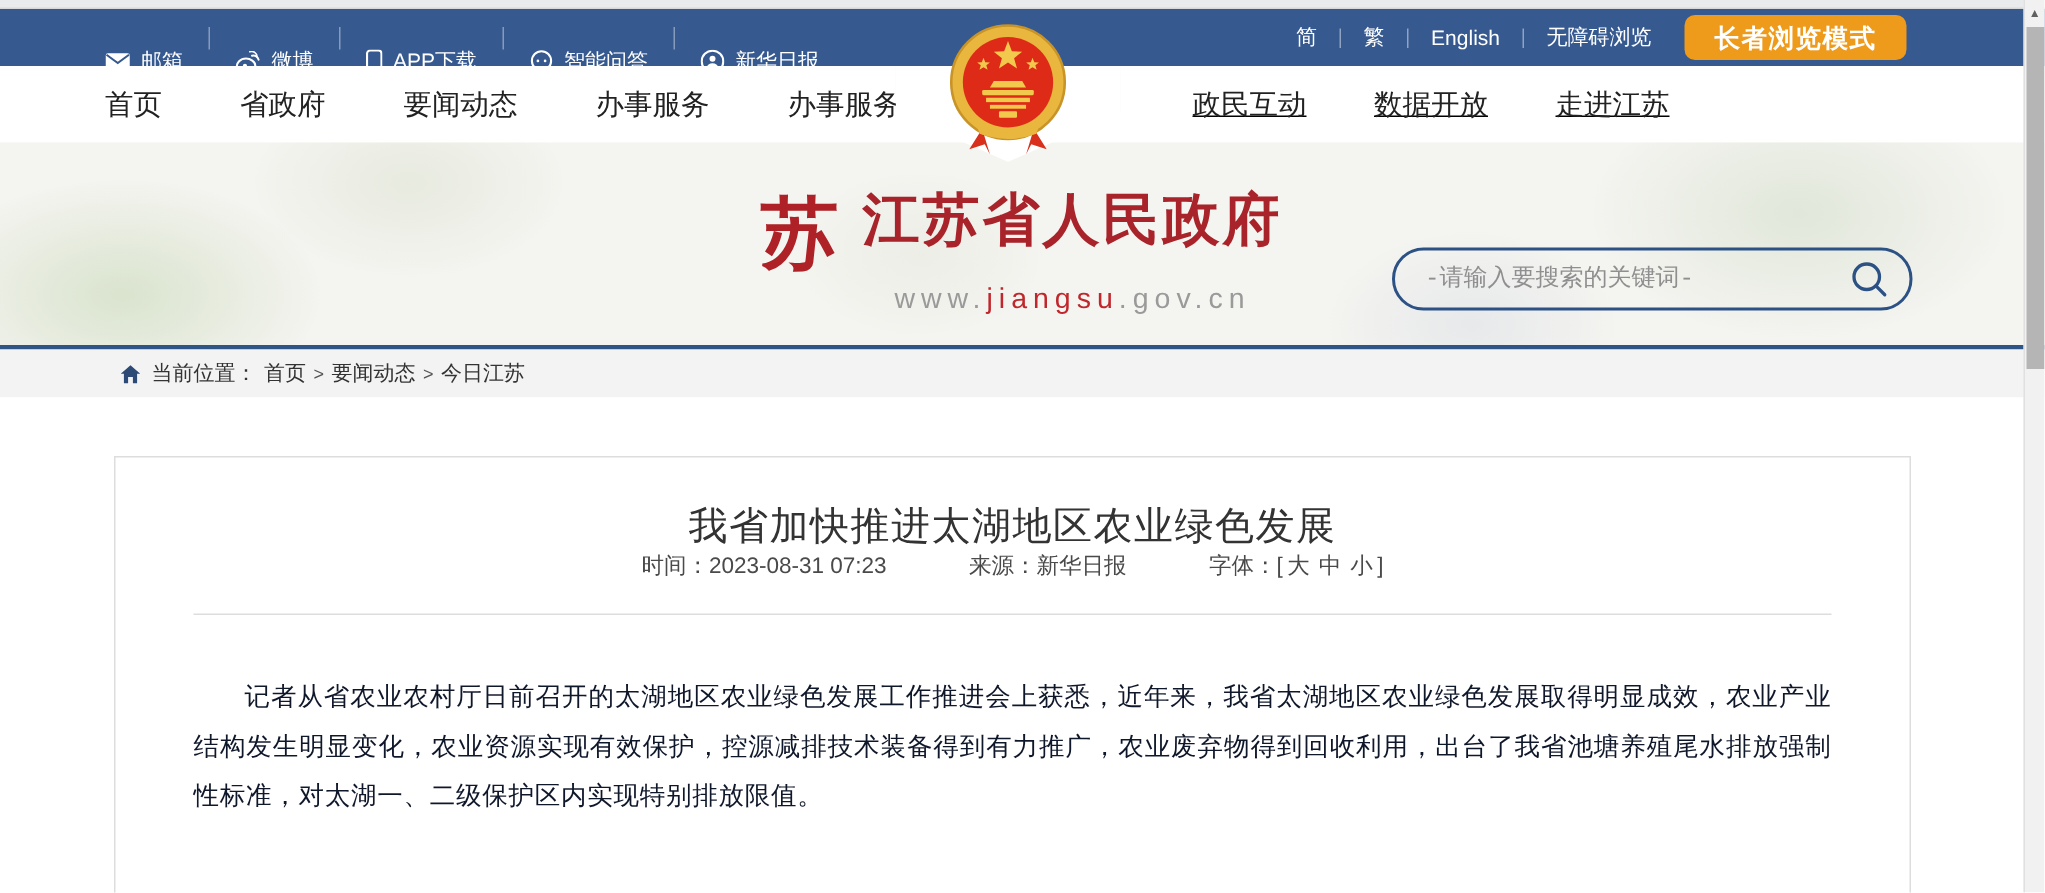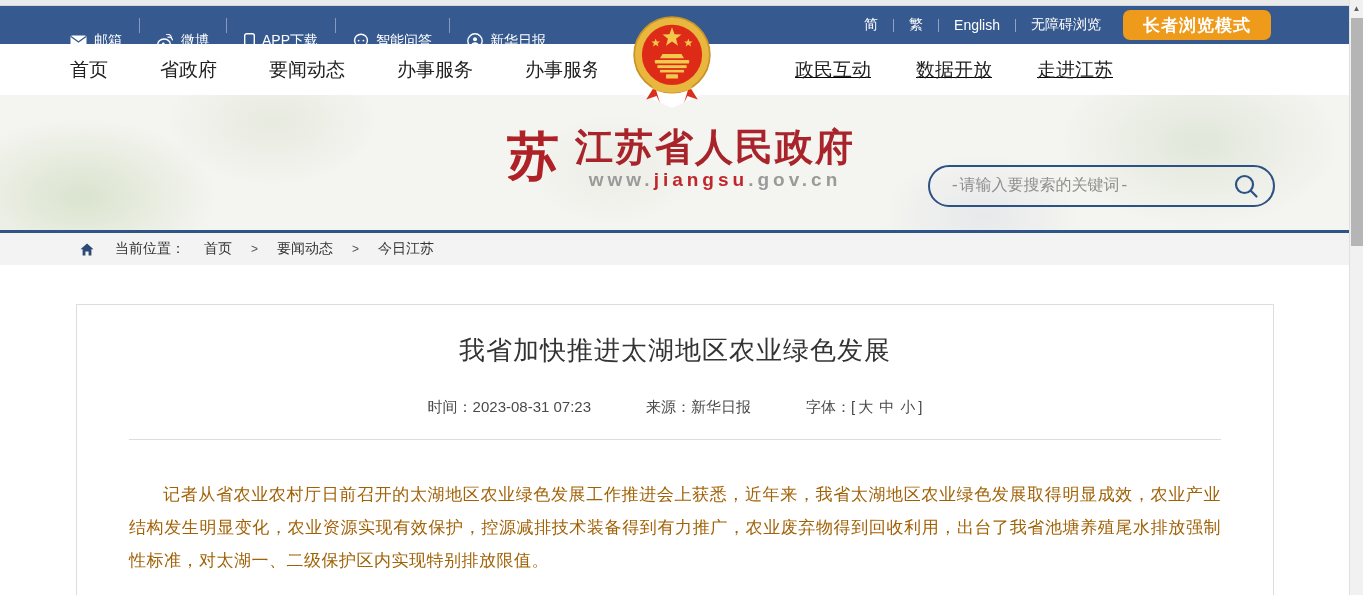--- a/index.html
+++ b/index.html
@@ -39,42 +39,42 @@
     background:
       radial-gradient(ellipse 190px 110px at 6% 75%, rgba(196,214,178,.55), transparent 70%),
       radial-gradient(ellipse 150px 90px at 20% 20%, rgba(223,228,212,.6), transparent 70%),
       radial-gradient(ellipse 200px 120px at 88% 35%, rgba(206,218,196,.5), transparent 70%),
       radial-gradient(ellipse 140px 90px at 72% 90%, rgba(214,219,228,.45), transparent 70%),
       radial-gradient(ellipse 120px 80px at 45% 55%, rgba(229,231,220,.5), transparent 70%),
       #f4f4f0; }
   .brand { position:absolute; left:505px; top:30px; display:flex; align-items:flex-start; gap:14px; text-decoration:none; }
   .seal { width:56px; height:64px; color:#ae2127; font-size:52px; font-weight:bold; line-height:62px; text-align:center; }
   .site-name { font-size:38px; font-weight:bold; color:#a8242a; letter-spacing:2px; line-height:44px; }
-  .site-url { margin-top:0; font-size:19px; font-weight:bold; letter-spacing:4px; }
+  .site-url { margin-top:20px; font-size:19px; font-weight:normal; letter-spacing:4px; }
   .u-gray { color:#9a9a9a; } .u-red { color:#c0272d; }
   .search { position:absolute; left:928px; top:70px; width:347px; height:42px; border:2px solid #2c5184; border-radius:21px; display:flex; align-items:center; background:transparent; }
   .search input { flex:1; border:none; outline:none; background:transparent; padding:0 10px 0 20px; font-size:16px; color:#333; font-family:Liberation Mono, monospace; }
   .search input::placeholder { color:#8f8f8f; }
   .search-ic { margin-right:14px; display:inline-flex; cursor:pointer; }
 
   .banner-line { height:3px; background:#2e5586; }
 
   
-  .breadcrumb { height:32px; background:#f3f3f3; display:flex; align-items:center; padding-left:80px; gap:19px; font-size:14px; color:#333; }
+  .breadcrumb { height:32px; background:#f3f3f3; display:flex; align-items:center; padding-left:80px; gap:5px; font-size:14px; color:#333; }
   .bc-link { color:#333; text-decoration:none; cursor:pointer; }
   .bc-sep { color:#555; font-size:12px; }
 
   
   .page { background:#fff; height:327px; position:relative; }
   .card { position:absolute; left:76px; top:39px; width:1198px; height:560px; background:#fff; border:1px solid #ddd; }
   .card h1 { margin-top:28px; text-align:center; font-size:26px; font-weight:400; color:#333; letter-spacing:1px; }
-  .meta { margin-top:30px; display:flex; justify-content:center; gap:55px; font-size:15px; color:#4a4a4a; }
+  .meta { display:flex; justify-content:center; gap:55px; font-size:15px; color:#4a4a4a; }
   .meta .fs { cursor:pointer; color:#4a4a4a; text-decoration:none; margin:0 3px; }
   .divider { margin:22px 52px 0; border:none; border-top:1px solid #ddd; }
-  .body-text { margin:38px 52px 0; font-size:17px; line-height:33px; color:#a16207; text-align:justify; text-indent:2em; letter-spacing:.5px; }
+  .body-text { margin:38px 52px 0; font-size:17px; line-height:33px; color:#0f172a; text-align:justify; text-indent:2em; letter-spacing:.5px; }
 
   
   .scrollbar { position:absolute; right:0; top:0; width:14px; height:595px; background:#f1f1f1; z-index:20; border-left:1px solid #e0e0e0; }
   .sb-arrow { height:16px; display:flex; align-items:center; justify-content:center; font-size:8px; color:#606060; cursor:pointer; }
   .sb-thumb { position:absolute; left:1px; top:18px; width:12px; height:228px; background:#b5b5b5; cursor:pointer; }
 </style>
 </head>
 <body>
 
 <div class="browser-edge"></div>

